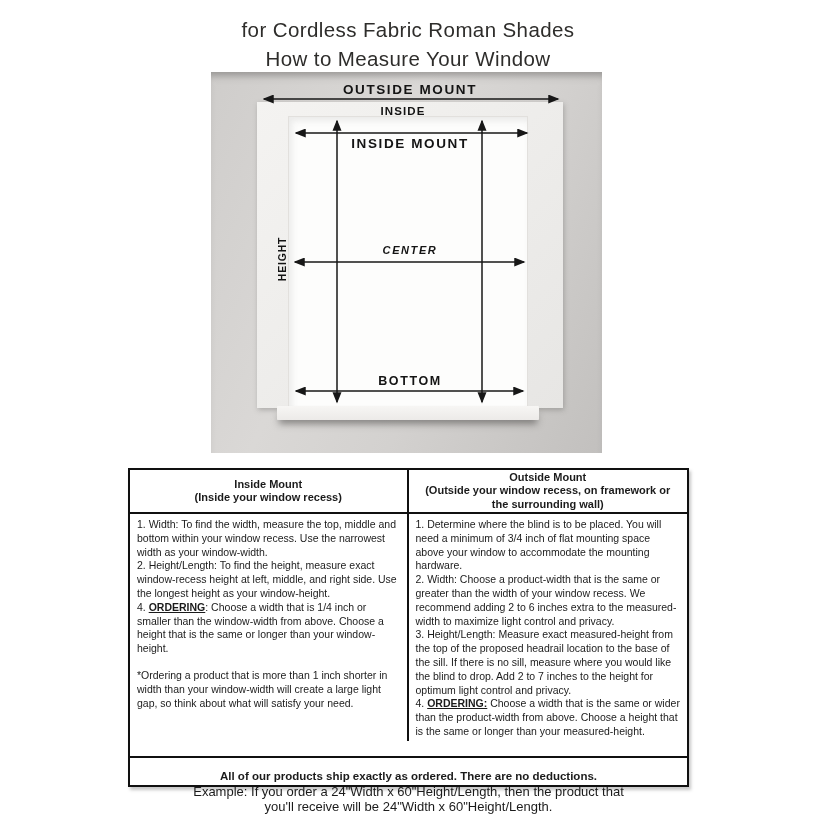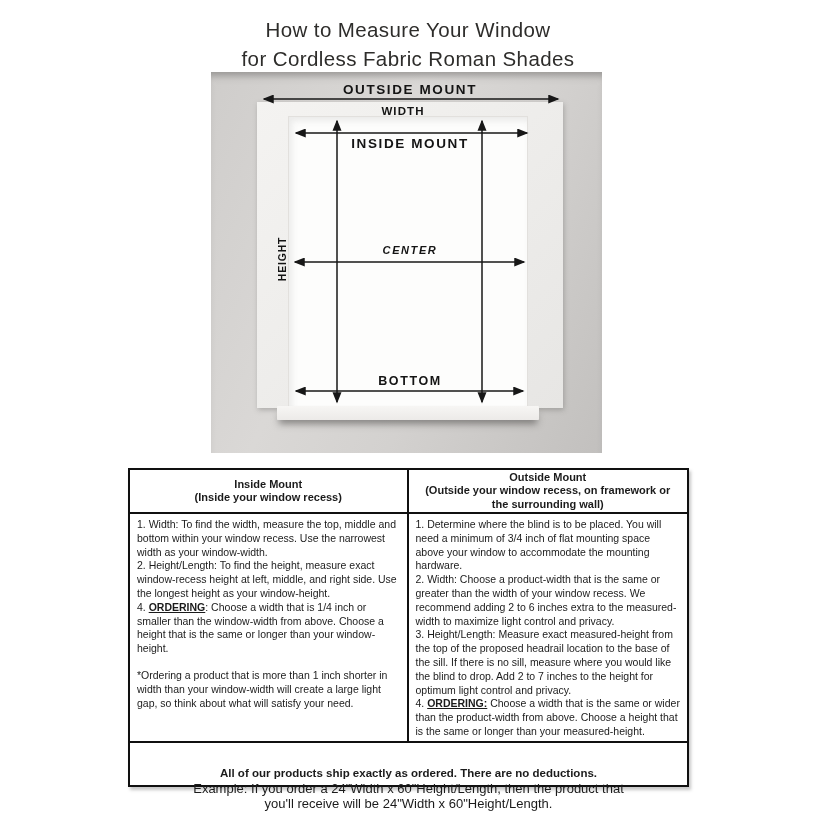--- a/index.html
+++ b/index.html
@@ -67,33 +67,33 @@
   .hcell.left-col { border-right:2px solid #101010; }
   .bcell {
     font-size:10.5px; line-height:13.8px; padding:4px 7px 2px 7px;
   }
   .bcell.left-col { border-right:2px solid #101010; }
   .bcell .u  { }
   .bcell .bu { text-decoration:underline; font-weight:bold; }
   .footnote { margin-top:13px; }
   .fcell {
     grid-column:1 / 3; border-top:2px solid #101010;
-    text-align:center; padding-top:23px;
+    text-align:center; padding-top:11px;margin-top:15px;
   }
   .ship-note { font-weight:bold; font-size:11.5px; line-height:15px; }
   .example   { font-size:13px; line-height:15px; padding:0 60px; }
 </style>
 </head>
 <body>
 
 <div>
 
   <div class="title">
+    <div>for Cordless Fabric Roman Shades</div>
     <div>How to Measure Your Window</div>
-    <div>for Cordless Fabric Roman Shades</div>
   </div>
 
   <div class="photo">
     <div class="frame"></div>
     <div class="recess"></div>
     <div class="sill"></div>
 
     <svg class="measure-svg" viewBox="0 0 391 381" xmlns="http://www.w3.org/2000/svg">
       <defs>
         <marker id="ae" orient="auto" markerWidth="9" markerHeight="8" refX="6.5" refY="3">
@@ -105,21 +105,21 @@
       </defs>
       <line x1="53" y1="27" x2="347" y2="27" marker-start="url(#as)" marker-end="url(#ae)"></line>
       <line x1="85" y1="61" x2="316" y2="61" marker-start="url(#as)" marker-end="url(#ae)"></line>
       <line x1="126" y1="49" x2="126" y2="330" marker-start="url(#as)" marker-end="url(#ae)"></line>
       <line x1="271" y1="49" x2="271" y2="330" marker-start="url(#as)" marker-end="url(#ae)"></line>
       <line x1="84" y1="190" x2="313" y2="190" marker-start="url(#as)" marker-end="url(#ae)"></line>
       <line x1="85" y1="319" x2="312" y2="319" marker-start="url(#as)" marker-end="url(#ae)"></line>
     </svg>
 
     <span class="dlabel lab-outside">OUTSIDE MOUNT</span>
-    <span class="dlabel lab-width">WIDTH</span>
+    <span class="dlabel lab-width">INSIDE</span>
     <span class="dlabel lab-inside">INSIDE MOUNT</span>
     <span class="dlabel lab-height">HEIGHT</span>
     <span class="dlabel lab-center">CENTER</span>
     <span class="dlabel lab-bottom">BOTTOM</span>
   </div>
 
   <div class="mtable">
 
     <div class="hcell left-col">
       <span>Inside Mount</span>

